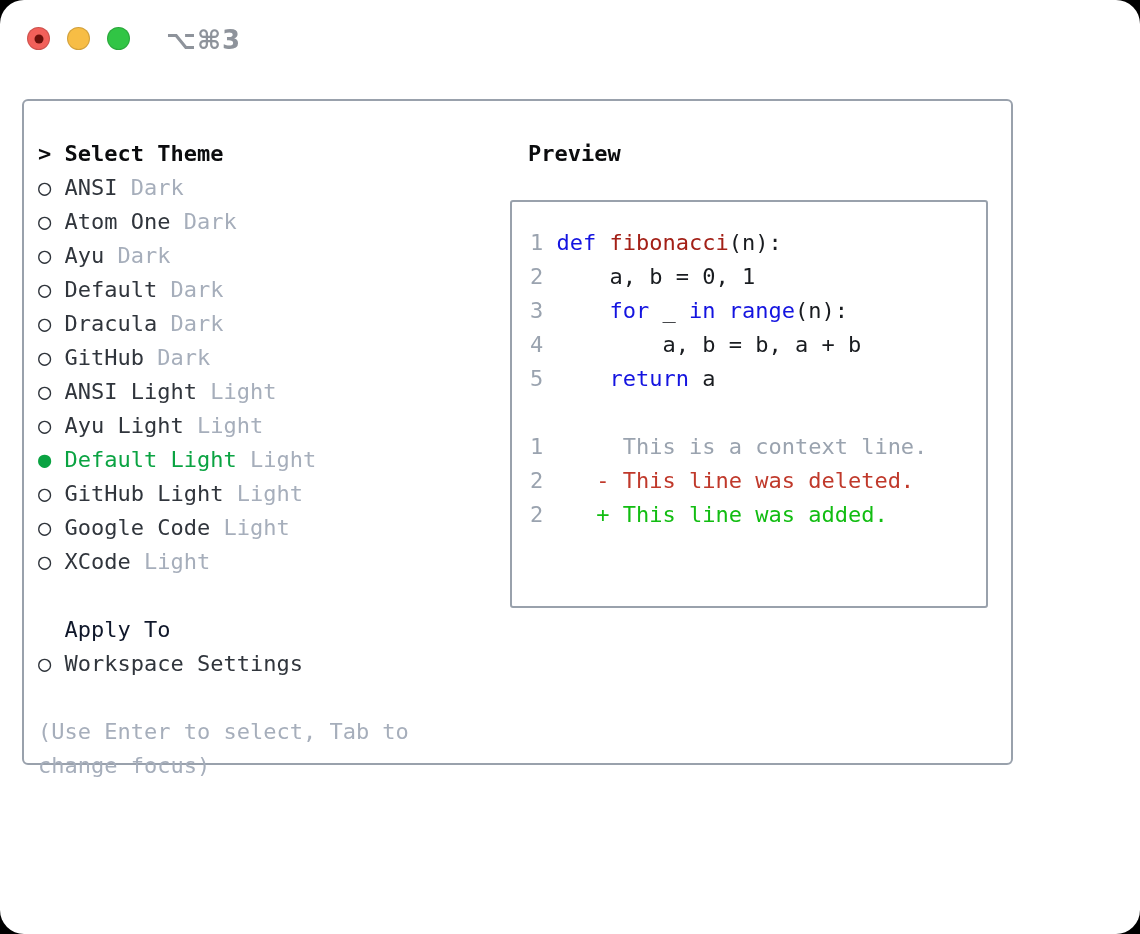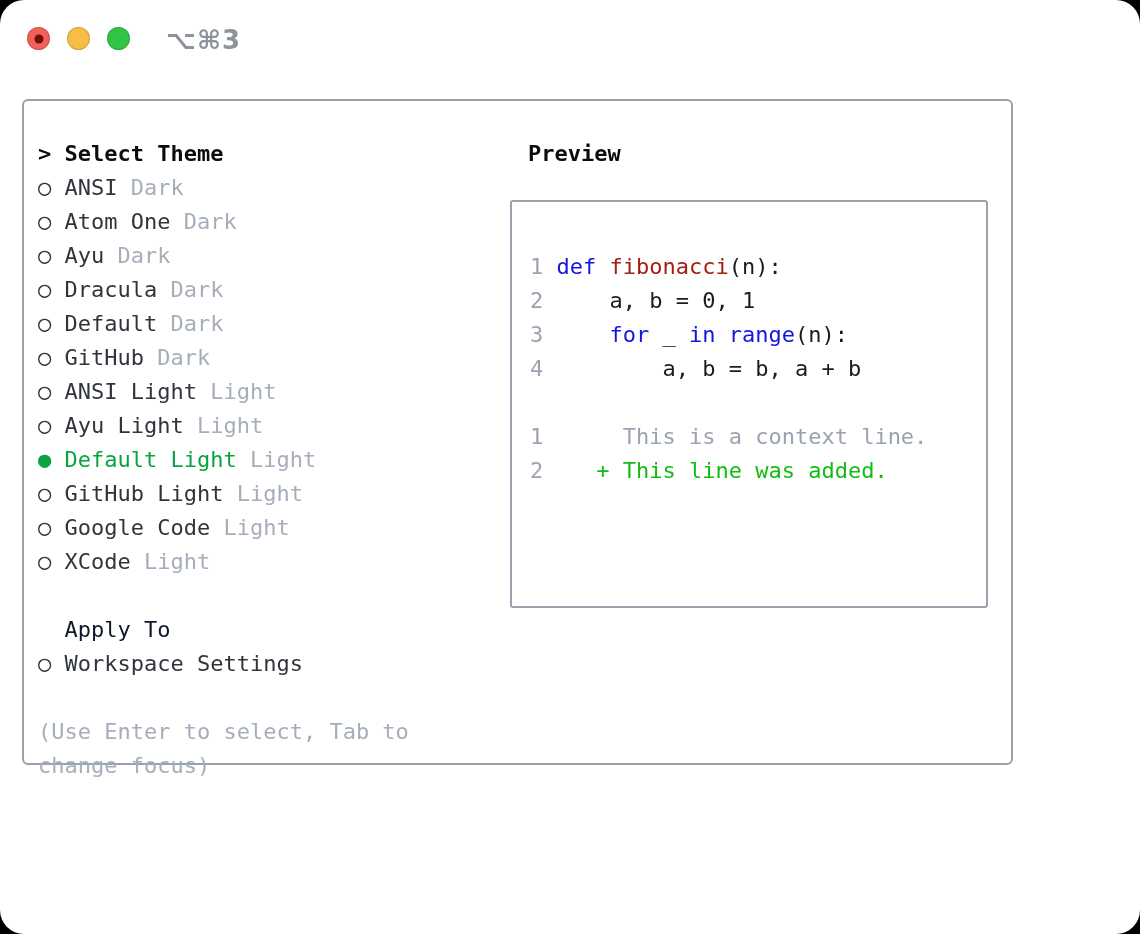--- a/index.html
+++ b/index.html
@@ -36,21 +36,21 @@
   .hdr{font-weight:700;color:#0b0c0e}
   .prefix{font-weight:700;color:#0b0c0e}
   .apply-hdr{color:#0f172a}
   .spacer{height:34px}
   .hint{font:22px/34px "DejaVu Sans Mono","Liberation Mono",monospace;color:var(--muted);white-space:pre}
   
   .preview-label{position:absolute;left:504px;top:36px;white-space:pre;
                  font:700 22px/34px "DejaVu Sans Mono","Liberation Mono",monospace;color:#0b0c0e}
   .preview-box{position:absolute;left:486px;top:99px;width:478px;height:408px;
                border:2px solid var(--border);border-radius:3px;background:#fff;overflow:hidden}
-  .code{padding:48px 0 0 18px}
+  .code{padding:24px 0 0 18px}
   .cl{white-space:pre;font:22px/34px "DejaVu Sans Mono","Liberation Mono",monospace;color:var(--code-text)}
   .cl .num{color:var(--ln)}
   .tok-kw{color:var(--kw)}
   .tok-fn{color:var(--fn)}
   .tok-txt{color:var(--code-text)}
   .tok-ctx{color:var(--ln)}
   .tok-del{color:var(--deleted-red)}
   .tok-add{color:var(--added-green)}
 </style>
 </head>
@@ -68,22 +68,22 @@
     <div class="title">⌥⌘3</div>
   </div>
 
   <div class="panel">
     <div class="leftcol">
       <div class="row"><span class="prefix">&gt;</span><span> </span><span class="hdr">Select Theme</span></div>
       <div id="theme-list">
           <div class="row"><span class="marker">○</span><span> </span><span class="name">ANSI</span><span class="variant"> Dark</span></div>
           <div class="row"><span class="marker">○</span><span> </span><span class="name">Atom One</span><span class="variant"> Dark</span></div>
           <div class="row"><span class="marker">○</span><span> </span><span class="name">Ayu</span><span class="variant"> Dark</span></div>
+          <div class="row"><span class="marker">○</span><span> </span><span class="name">Default</span><span class="variant"> Dark</span></div>
           <div class="row"><span class="marker">○</span><span> </span><span class="name">Dracula</span><span class="variant"> Dark</span></div>
-          <div class="row"><span class="marker">○</span><span> </span><span class="name">Default</span><span class="variant"> Dark</span></div>
           <div class="row"><span class="marker">○</span><span> </span><span class="name">GitHub</span><span class="variant"> Dark</span></div>
           <div class="row"><span class="marker">○</span><span> </span><span class="name">ANSI Light</span><span class="variant"> Light</span></div>
           <div class="row"><span class="marker">○</span><span> </span><span class="name">Ayu Light</span><span class="variant"> Light</span></div>
           <div class="row"><span class="marker sel">●</span><span> </span><span class="name sel">Default Light</span><span class="variant"> Light</span></div>
           <div class="row"><span class="marker">○</span><span> </span><span class="name">GitHub Light</span><span class="variant"> Light</span></div>
           <div class="row"><span class="marker">○</span><span> </span><span class="name">Google Code</span><span class="variant"> Light</span></div>
           <div class="row"><span class="marker">○</span><span> </span><span class="name">XCode</span><span class="variant"> Light</span></div>
         </div>
       <div class="spacer"></div>
       <div class="row"><span>  </span><span class="apply-hdr">Apply To</span></div>
@@ -95,19 +95,21 @@
       <div class="hint">change focus)</div>
     </div>
 
     <div class="preview-label">Preview</div>
     <div class="preview-box">
       <div class="code" id="code">
           <div class="cl"><span class="num">1 </span><span class="tok-kw">def</span><span class="tok-txt"> </span><span class="tok-fn">fibonacci</span><span class="tok-txt">(n):</span></div>
           <div class="cl"><span class="num">2 </span><span class="tok-txt">    a, b = 0, 1</span></div>
           <div class="cl"><span class="num">3 </span><span class="tok-txt">    </span><span class="tok-kw">for</span><span class="tok-txt"> _ </span><span class="tok-kw">in</span><span class="tok-txt"> </span><span class="tok-kw">range</span><span class="tok-txt">(n):</span></div>
           <div class="cl"><span class="num">4 </span><span class="tok-txt">        a, b = b, a + b</span></div>
+          <div class="cl"><span class="num">5 </span><span class="tok-txt">    </span><span class="tok-kw">return</span><span class="tok-txt"> a</span></div>
           <div class="cl"><span> </span></div>
           <div class="cl"><span class="num">1 </span><span class="tok-ctx">     This is a context line.</span></div>
+          <div class="cl"><span class="num">2 </span><span class="tok-del">   - This line was deleted.</span></div>
           <div class="cl"><span class="num">2 </span><span class="tok-add">   + This line was added.</span></div>
         </div>
     </div>
   </div>
 </div>
 
 </body></html>

